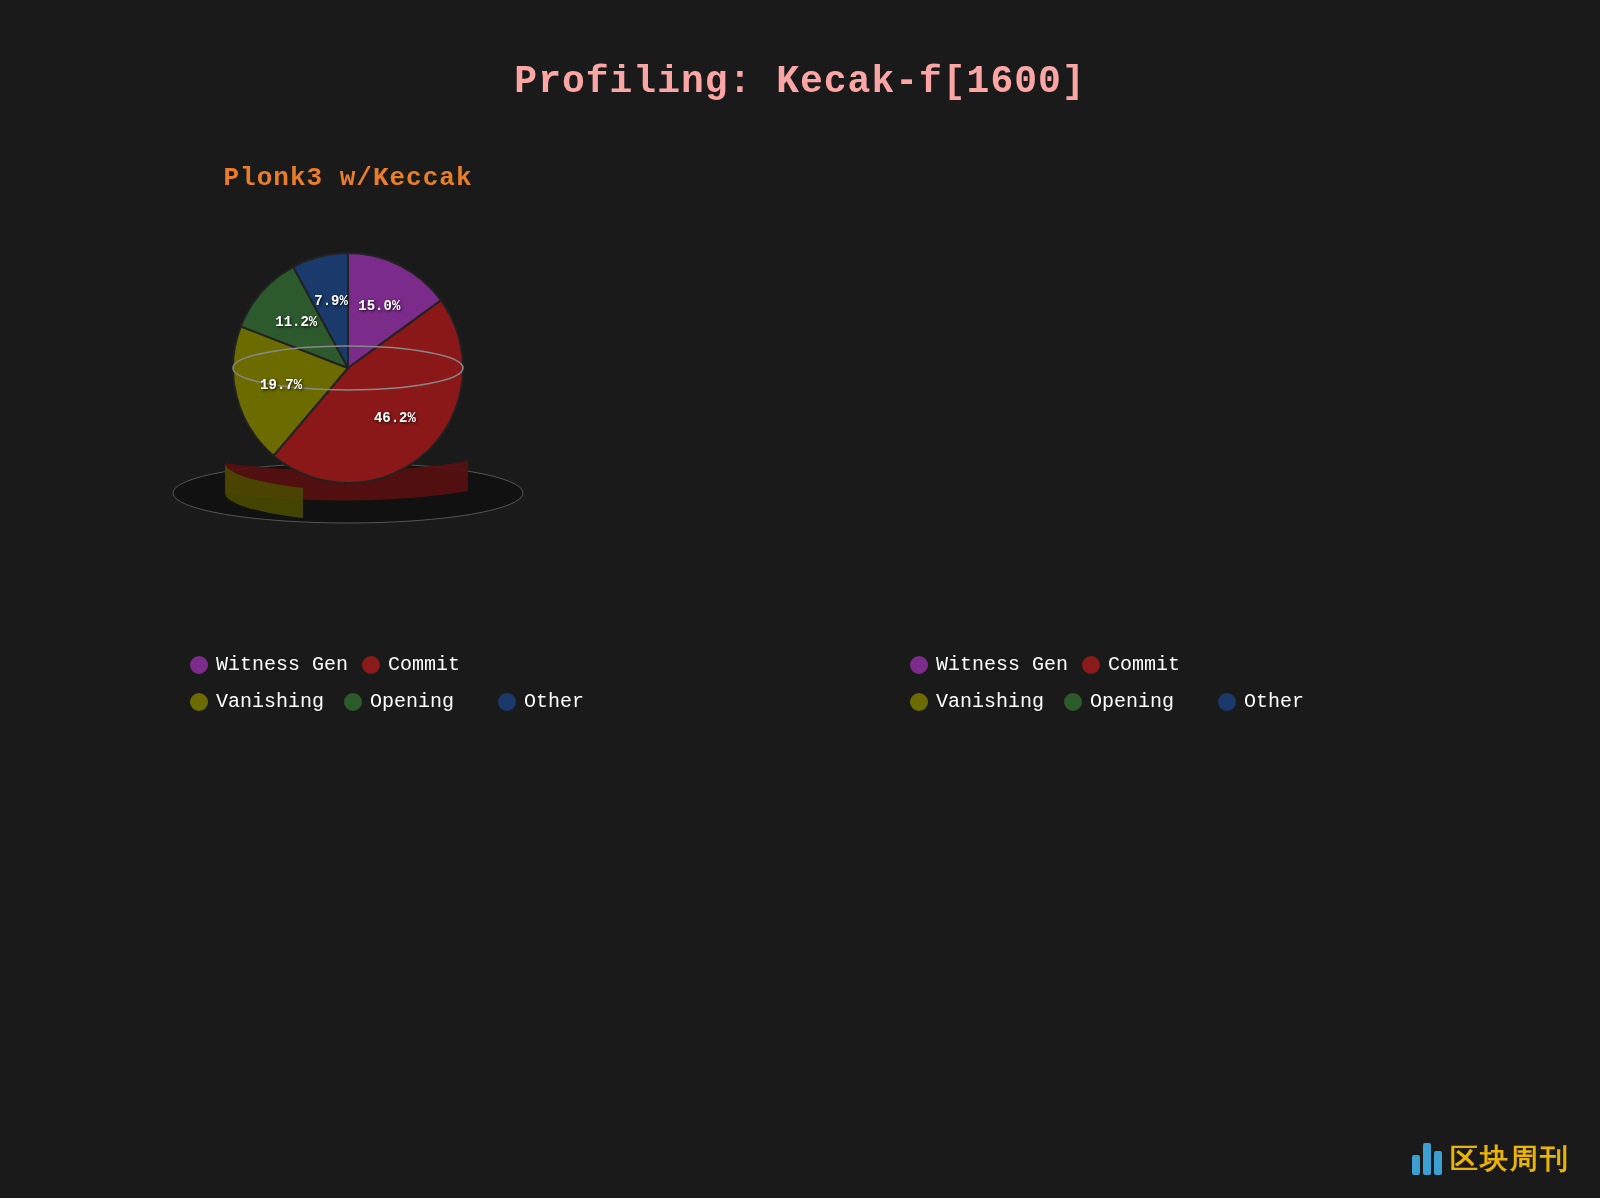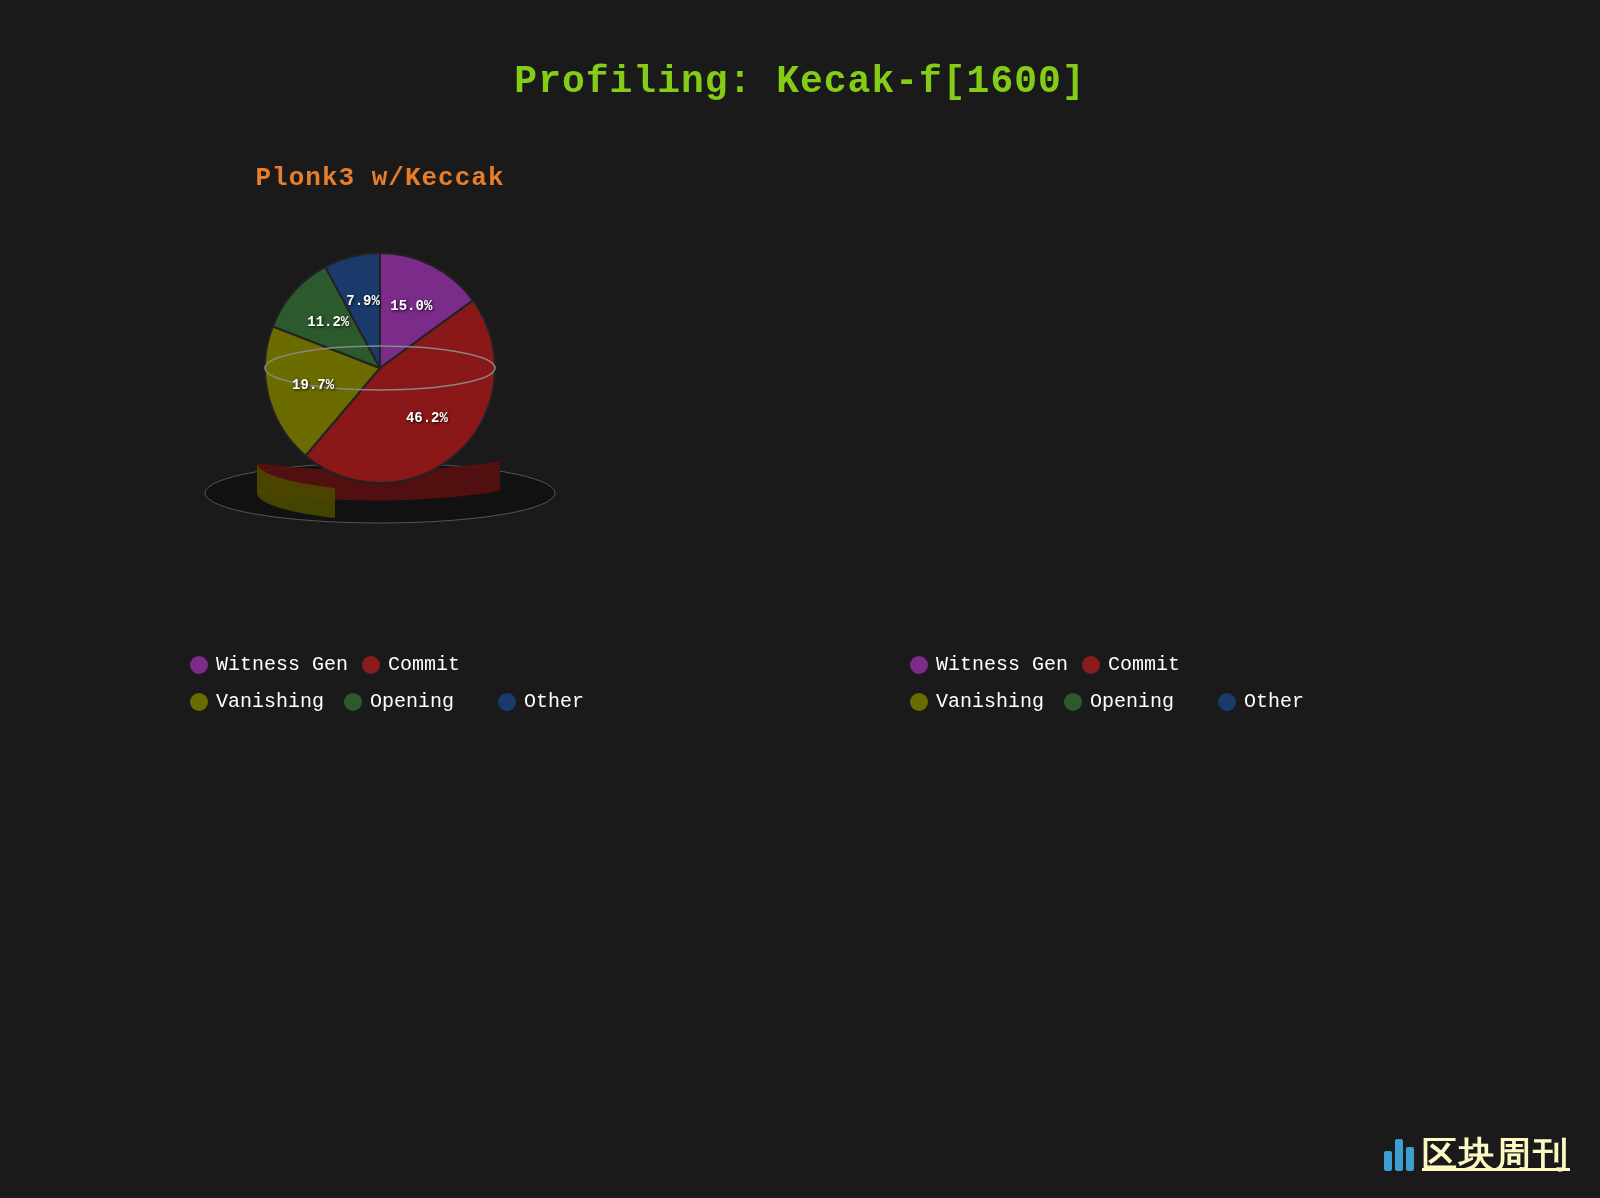--- a/index.html
+++ b/index.html
@@ -13,29 +13,29 @@
       overflow: hidden;
       position: relative;
     }
 
     .page-title {
       text-align: center;
       font-size: 38px;
       font-weight: bold;
       padding-top: 60px;
       letter-spacing: 1px;
-      color: #84cc16;
+      color: #fca5a5;
     }
 
     .charts-container {
       display: flex;
       justify-content: flex-start;
       align-items: flex-start;
       margin-top: 60px;
-      padding: 0 80px;
+      padding: 0 48px;
     }
 
     .chart-section {
       display: flex;
       flex-direction: column;
       align-items: center;
       width: 600px;
     }
 
     .chart-title {
@@ -104,25 +104,24 @@
       align-items: flex-end;
       gap: 3px;
     }
 
     .watermark-bar {
       background: #3b9fd1;
       border-radius: 2px;
     }
 
     .watermark-text {
-      font-size: 35px;
+      font-size: 28px;
       font-weight: bold;
-      color: #fef9c3;
+      color: #eab308;
       letter-spacing: 2px;
-      text-decoration: underline;
     }
   </style>
 </head>
 <body>
 
 <h1 class="page-title">Profiling: Kecak-f[1600]</h1>
 
 <div class="charts-container">
 
   <div class="chart-section">

